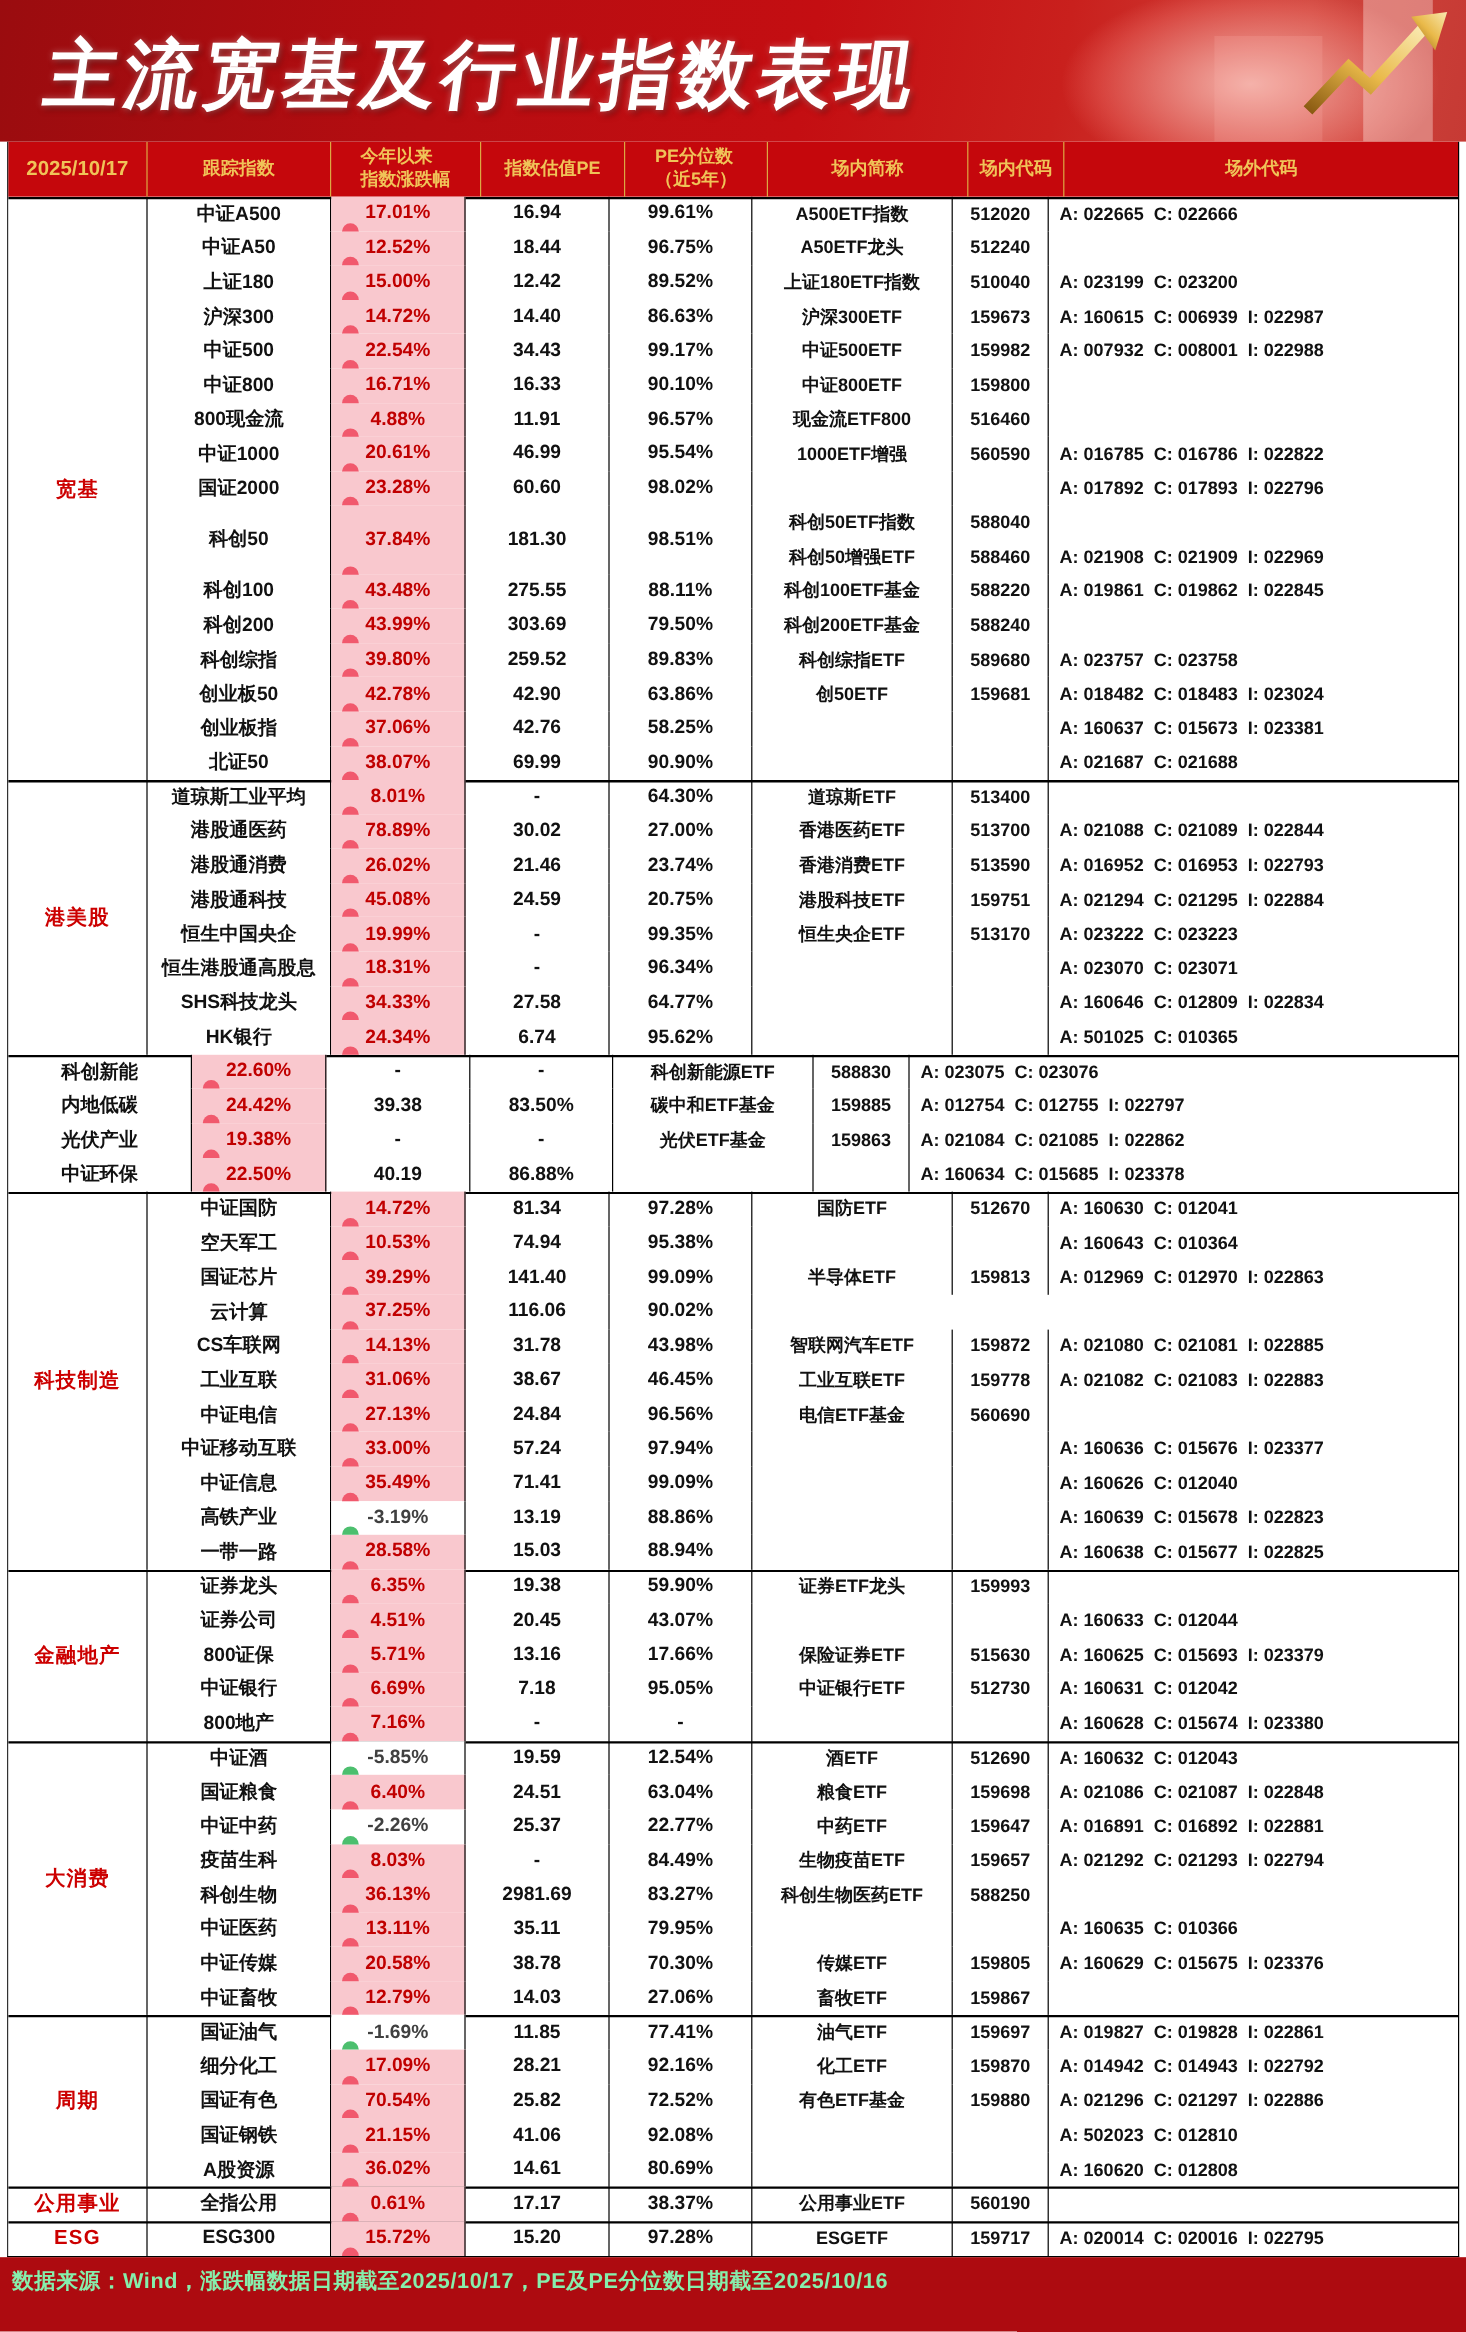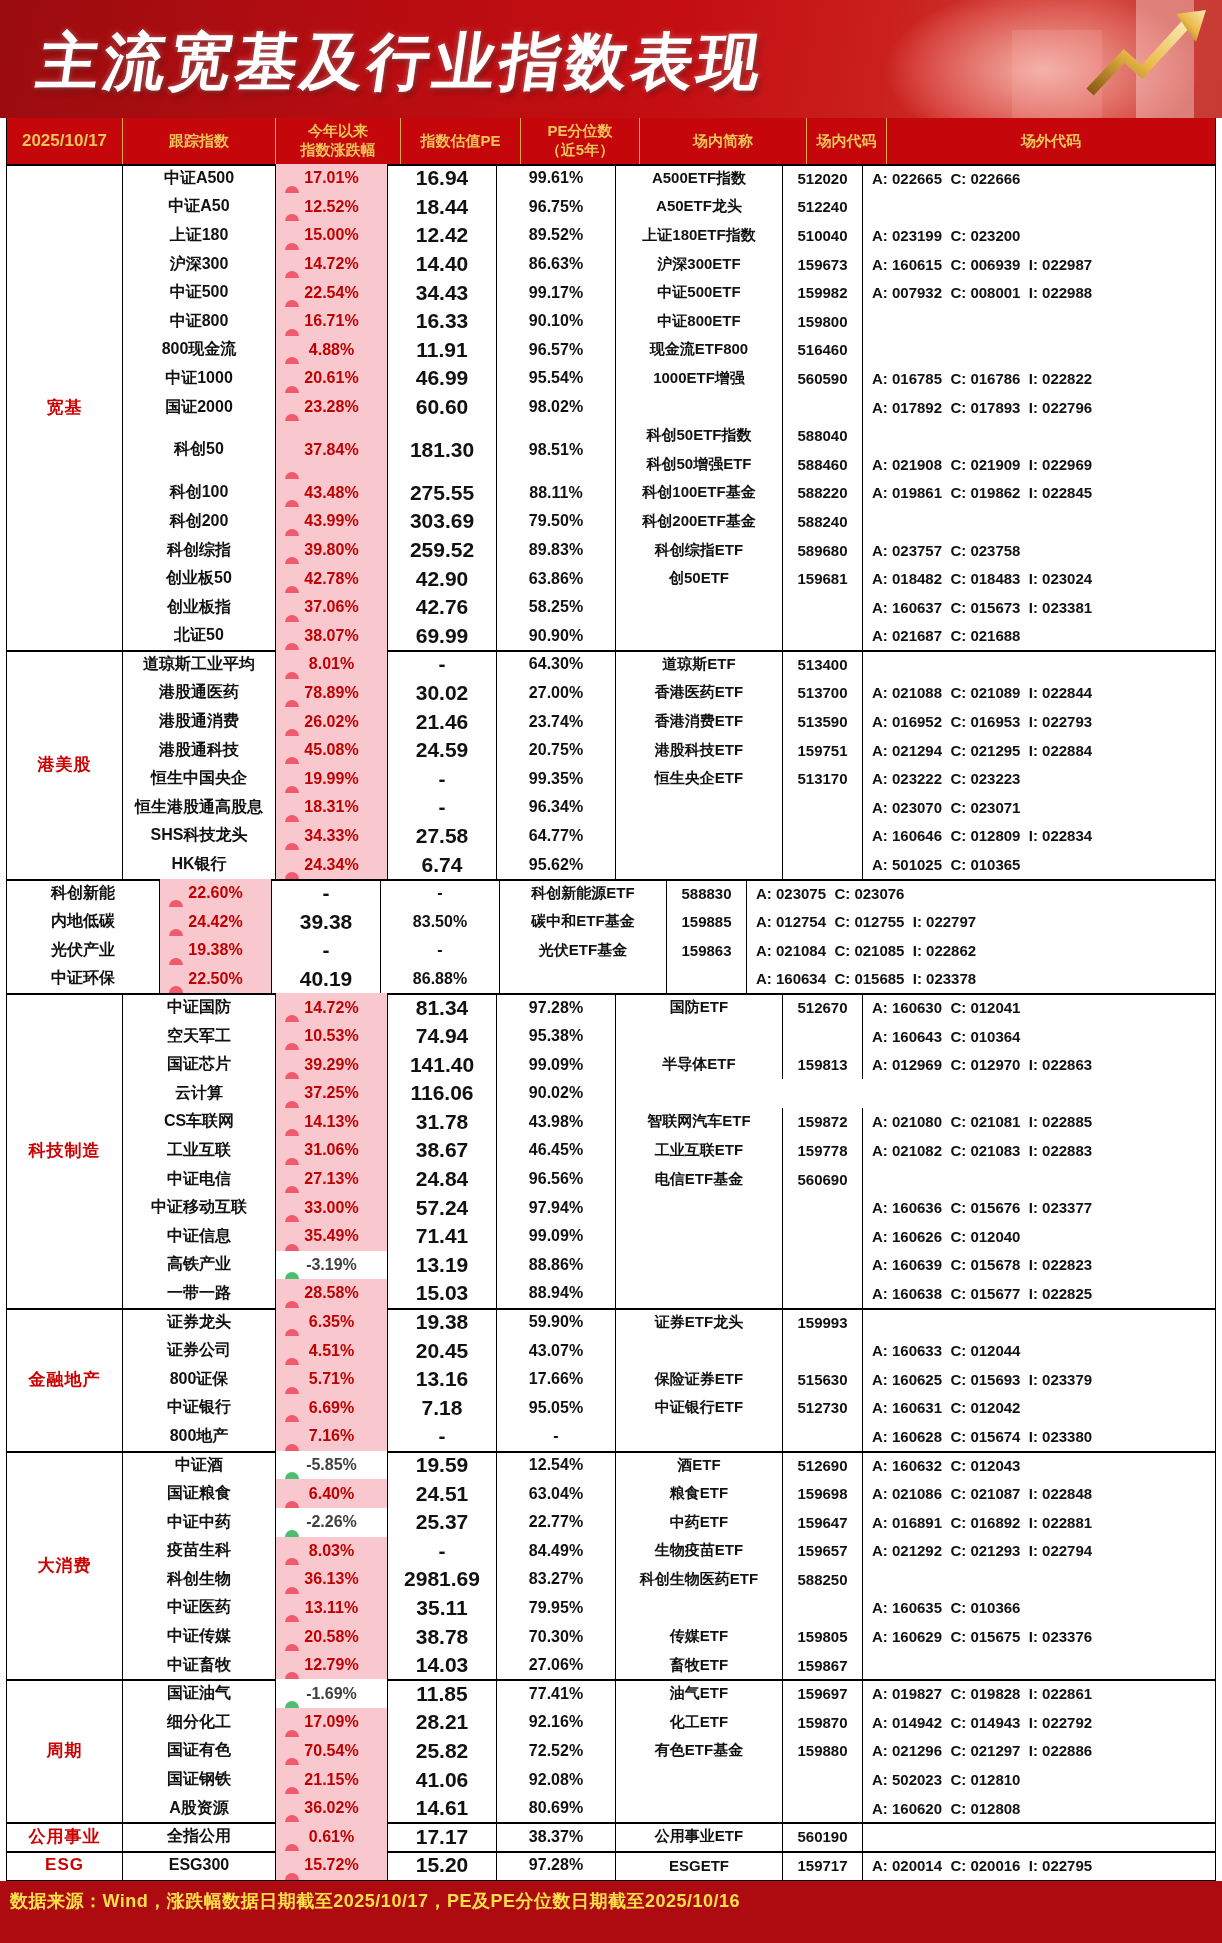--- a/index.html
+++ b/index.html
@@ -21,21 +21,21 @@
   .banner .band{position:absolute;right:28px;top:0;width:58px;height:118px;background:rgba(255,235,230,.38);}
   .banner .band2{position:absolute;right:120px;top:30px;width:90px;height:88px;background:rgba(255,190,185,.18);}
   .page-title{position:absolute;left:38px;top:20px;font-size:62px;font-weight:900;color:#fff;
     letter-spacing:4px;transform:skewX(-8deg);
     text-shadow:0 0 6px rgba(255,255,255,.35),3px 4px 5px rgba(80,0,0,.55);white-space:nowrap}
   .arrow-svg{position:absolute;right:12px;top:8px}
 
   
   .table{margin:0 6px;border-left:1px solid #000;border-right:1px solid #000;border-bottom:1px solid #000;}
   .thead{display:flex;height:46px;background:var(--header-red);color:var(--header-gold);
-    font-weight:bold;font-size:15px;text-align:center;align-items:stretch}
+    font-weight:bold;font-size:15px;text-align:left;align-items:stretch}
   .th{display:flex;align-items:center;justify-content:center;border-right:1px solid #dca843;
     white-space:pre-line;line-height:1.25}
   .th:last-child{border-right:none}
   .th.w-date{width:116px;font-size:17px}
   .th.w-idx{width:153px}.th.w-chg{width:125px}.th.w-pe{width:120px}.th.w-pct{width:119px}
   .th.w-name{width:167px}.th.w-code{width:80px}.th.w-otc{flex:1}
 
   .tbody{background:#fff}
   .tsection{display:flex;box-shadow:inset 0 2px 0 #000;}
   .cat{width:116px;display:flex;align-items:center;justify-content:center;
@@ -44,30 +44,30 @@
   .row{display:flex;height:var(--lh)}
   .row.tall{height:calc(var(--lh)*2)}
   .c{display:flex;align-items:center;justify-content:center;border-right:1px solid #000;
      font-weight:bold;color:#111;overflow:hidden}
   .c.idx{width:153px;font-size:16px}
   .c.chg{width:112px;font-size:16px;color:var(--positive-red);background:var(--pink);position:relative}
   .row.neg .chg{background:#fff;color:#404040}
   .dot{position:absolute;left:9px;bottom:-7px;width:14px;height:14px;border-radius:50%;
        background:var(--dot-red);z-index:3}
   .row.neg .dot{background:var(--dot-green)}
-  .c.pe{width:109px;font-size:21px}
+  .c.pe{width:120px;font-size:16px}
   .c.pct{width:119px;font-size:16px}
   .etfs{flex:1;display:flex;flex-direction:column}
   .etfline{display:flex;flex:1;min-height:0}
   .c.name{width:167px;font-size:15px}
   .c.code{width:80px;font-size:15px}
   .c.otc{flex:1;justify-content:flex-start;padding-left:9px;font-size:15px;border-right:none;white-space:pre}
 
   
-  .tfooter{height:63px;background:var(--footer-red);color:#fde047;font-weight:bold;font-size:18px;
+  .tfooter{height:63px;background:var(--footer-red);color:#86efac;font-weight:bold;font-size:18px;
     padding:8px 10px 0 10px;letter-spacing:.5px}
 </style>
 </head>
 <body>
 
 <div class="banner">
   <div class="glow"></div>
   <div class="band"></div>
   <div class="band2"></div>
   <div class="page-title">主流宽基及行业指数表现</div>

